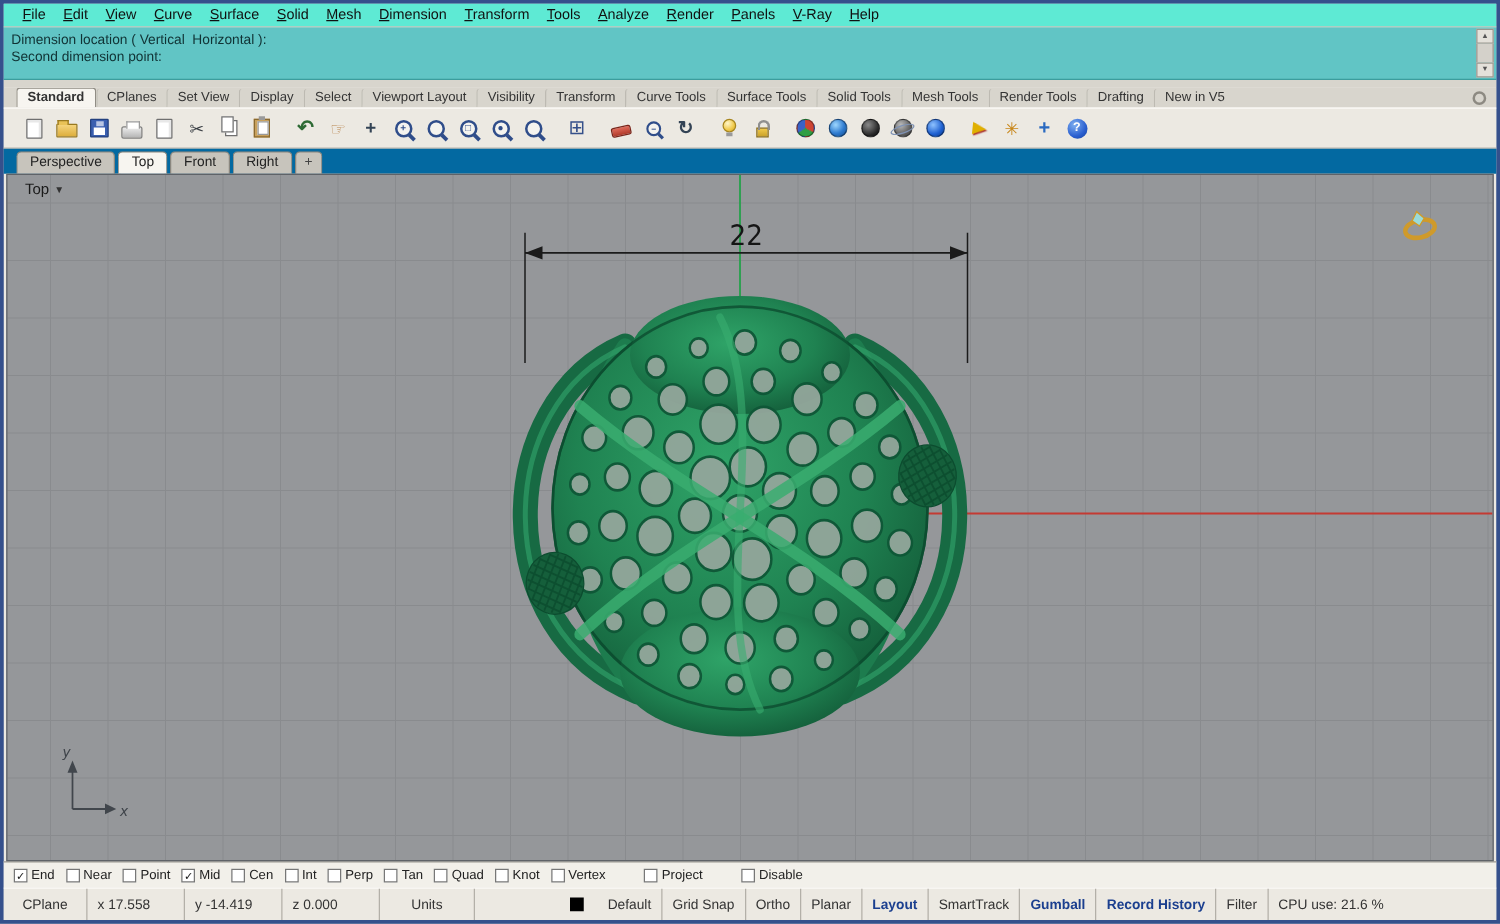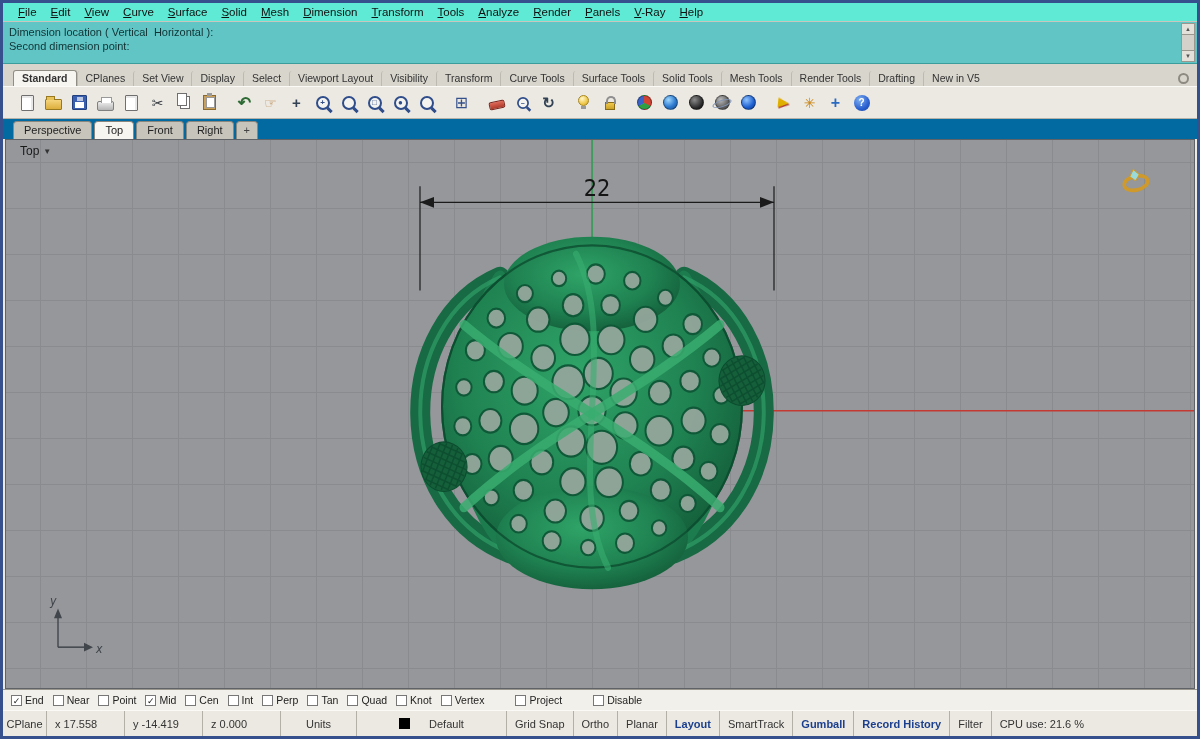--- a/index.html
+++ b/index.html
@@ -108,21 +108,21 @@
 
   
   .osnapbar{height:20px;flex:none;background:#f2f0ea;border-top:1px solid #9a978f;display:flex;align-items:center;padding-left:8px;gap:9px}
   .os{display:flex;align-items:center;font-size:10.5px;color:#222;white-space:nowrap}
   .os.sep{margin-left:22px}
   .cb{width:11px;height:11px;border:1px solid #777;background:#fff;margin-right:3px;font-size:9px;line-height:10px;text-align:center;color:#1a1a1a;box-sizing:border-box}
 
   
   .statusbar{height:25px;flex:none;background:#ece9e2;border-top:1px solid #fbfaf7;display:flex;align-items:stretch;font-size:11px;color:#333}
   .cell{display:flex;align-items:center;justify-content:center;border-right:1px solid #b3b0a8;padding:0 8px;white-space:nowrap;box-sizing:border-box}
-  .cell.w1{width:44px}.cell.w2{width:78px;justify-content:flex-start}.cell.w3{width:78px;justify-content:flex-start}.cell.w4{width:78px;justify-content:flex-start}.cell.w5{width:76px}.cell.w6{width:150px;justify-content:center;gap:19px}
+  .cell.w1{width:67px}.cell.w2{width:78px;justify-content:flex-start}.cell.w3{width:78px;justify-content:flex-start}.cell.w4{width:78px;justify-content:flex-start}.cell.w5{width:76px}.cell.w6{width:150px;justify-content:flex-end;gap:19px}
   .cell.cpu{flex:1;justify-content:flex-start;border-right:none}
   .cell.hl{color:#1b3f8f;font-weight:bold}
   .swatch{width:11px;height:11px;background:#000;flex:none}
 </style>
 </head>
 <body>
 
 <div class="window">
 
 

